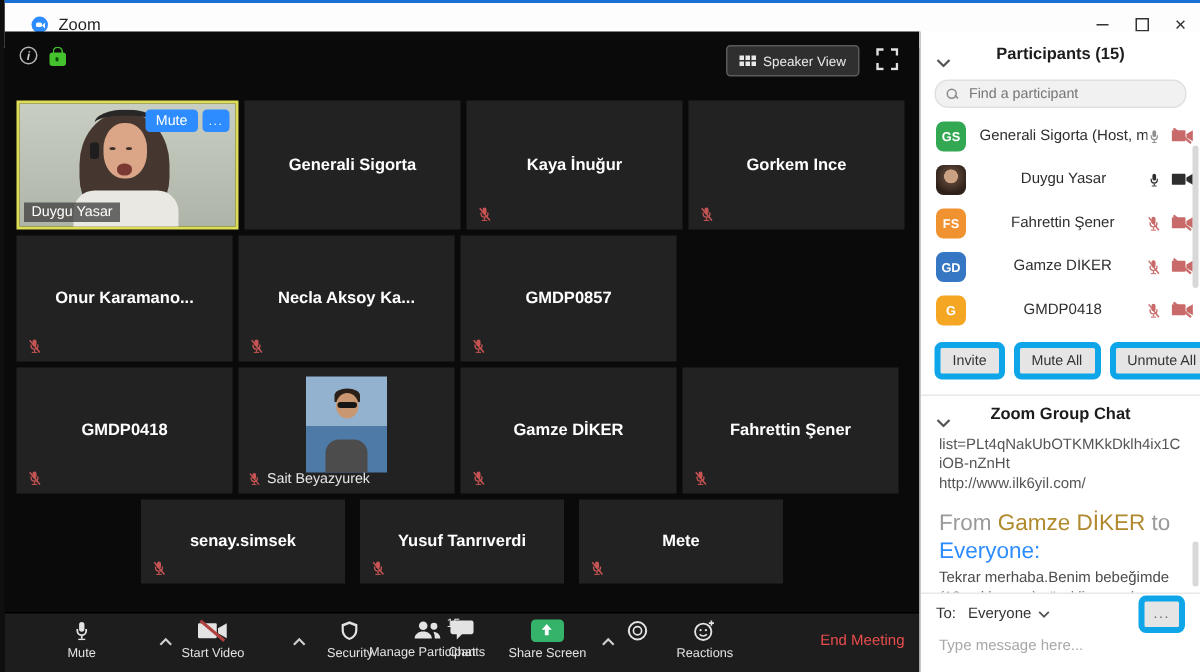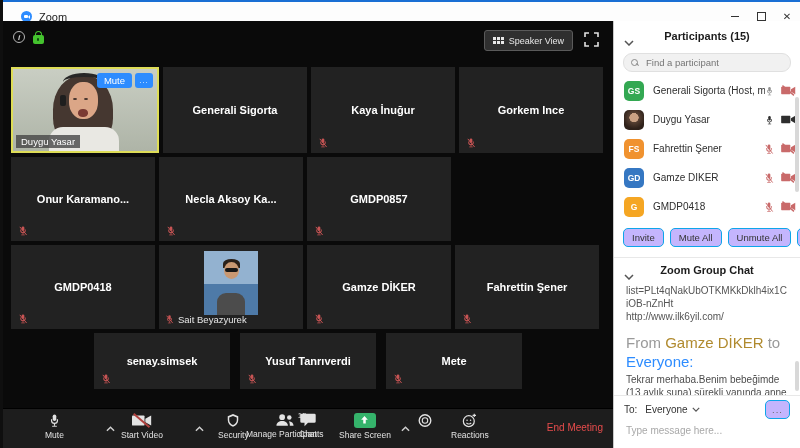--- a/index.html
+++ b/index.html
@@ -71,27 +71,27 @@
   .sec-header{position:relative;height:30px;display:flex;align-items:center;justify-content:center;flex:none;}
   .sec-header .chev{position:absolute;left:10px;top:11px;}
   .sec-title{font-size:11px;font-weight:bold;color:#1c1c1c;}
   .search-wrap{padding:2px 9px 4px;flex:none;}
   .search-box{height:19px;background:#f1f1f1;border:1px solid #e0e0e0;border-radius:9px;display:flex;align-items:center;padding:0 7px;gap:5px;}
   .search-box input{border:none;background:transparent;outline:none;font-size:9.5px;color:#555;width:100%;font-family:"Liberation Sans",sans-serif;}
   .mag{position:relative;width:8px;height:8px;flex:none;}
   .mag::before{content:"";position:absolute;left:0;top:0;width:5px;height:5px;border:1.2px solid #8a8a8a;border-radius:50%;}
   .mag::after{content:"";position:absolute;left:5.4px;top:5.4px;width:3px;height:1.2px;background:#8a8a8a;transform:rotate(45deg);}
   .p-list{flex:none;}
-  .p-row{height:29px;display:flex;align-items:center;padding:0 4px 0 10px;}
+  .p-row{height:29px;display:flex;align-items:center;padding:0 4px 0 10px;text-align:center;}
   .avatar{width:20px;height:20px;border-radius:5px;color:#fff;font-size:8.5px;font-weight:bold;display:flex;align-items:center;justify-content:center;flex:none;}
   .avatar-photo{background:radial-gradient(circle at 50% 38%,#caa183 28%,#574032 30%,#2e211a 70%);}
   .p-name{flex:1;margin-left:9px;font-size:10px;color:#2e2e2e;white-space:nowrap;overflow:hidden;}
   .p-icons{display:flex;gap:7px;align-items:center;flex:none;}
   .p-btns{display:flex;gap:6px;padding:7px 9px 6px;flex:none;}
-  .pill{background:#c4b5fd;border:1px solid #0ea5e9;border-radius:5px;font-size:9.5px;color:#333;padding:3px 8px;white-space:nowrap;}
+  .pill{background:#e5e5e5;border:4px solid #0ea5e9;border-radius:5px;font-size:9.5px;color:#333;padding:3px 8px;white-space:nowrap;}
   .pill.more{padding:3px 6px;letter-spacing:1px;color:#666;}
   .divider{border-top:1px solid #e8e8e8;margin-top:4px;flex:none;}
   
   .chat-header{height:24px;}
   .chat-body{flex:1;padding:2px 12px 0;font-size:10px;color:#4c4c4c;line-height:1.32;overflow:hidden;}
   .msg-link{word-break:break-all;color:#555;}
   .msg-meta{margin-top:9px;font-size:15px;color:#9a9a9a;}
   .sender{color:#b08a2e;}
   .recipient{color:#2d8cff;}
   .msg-body{margin-top:1px;color:#4c4c4c;}

